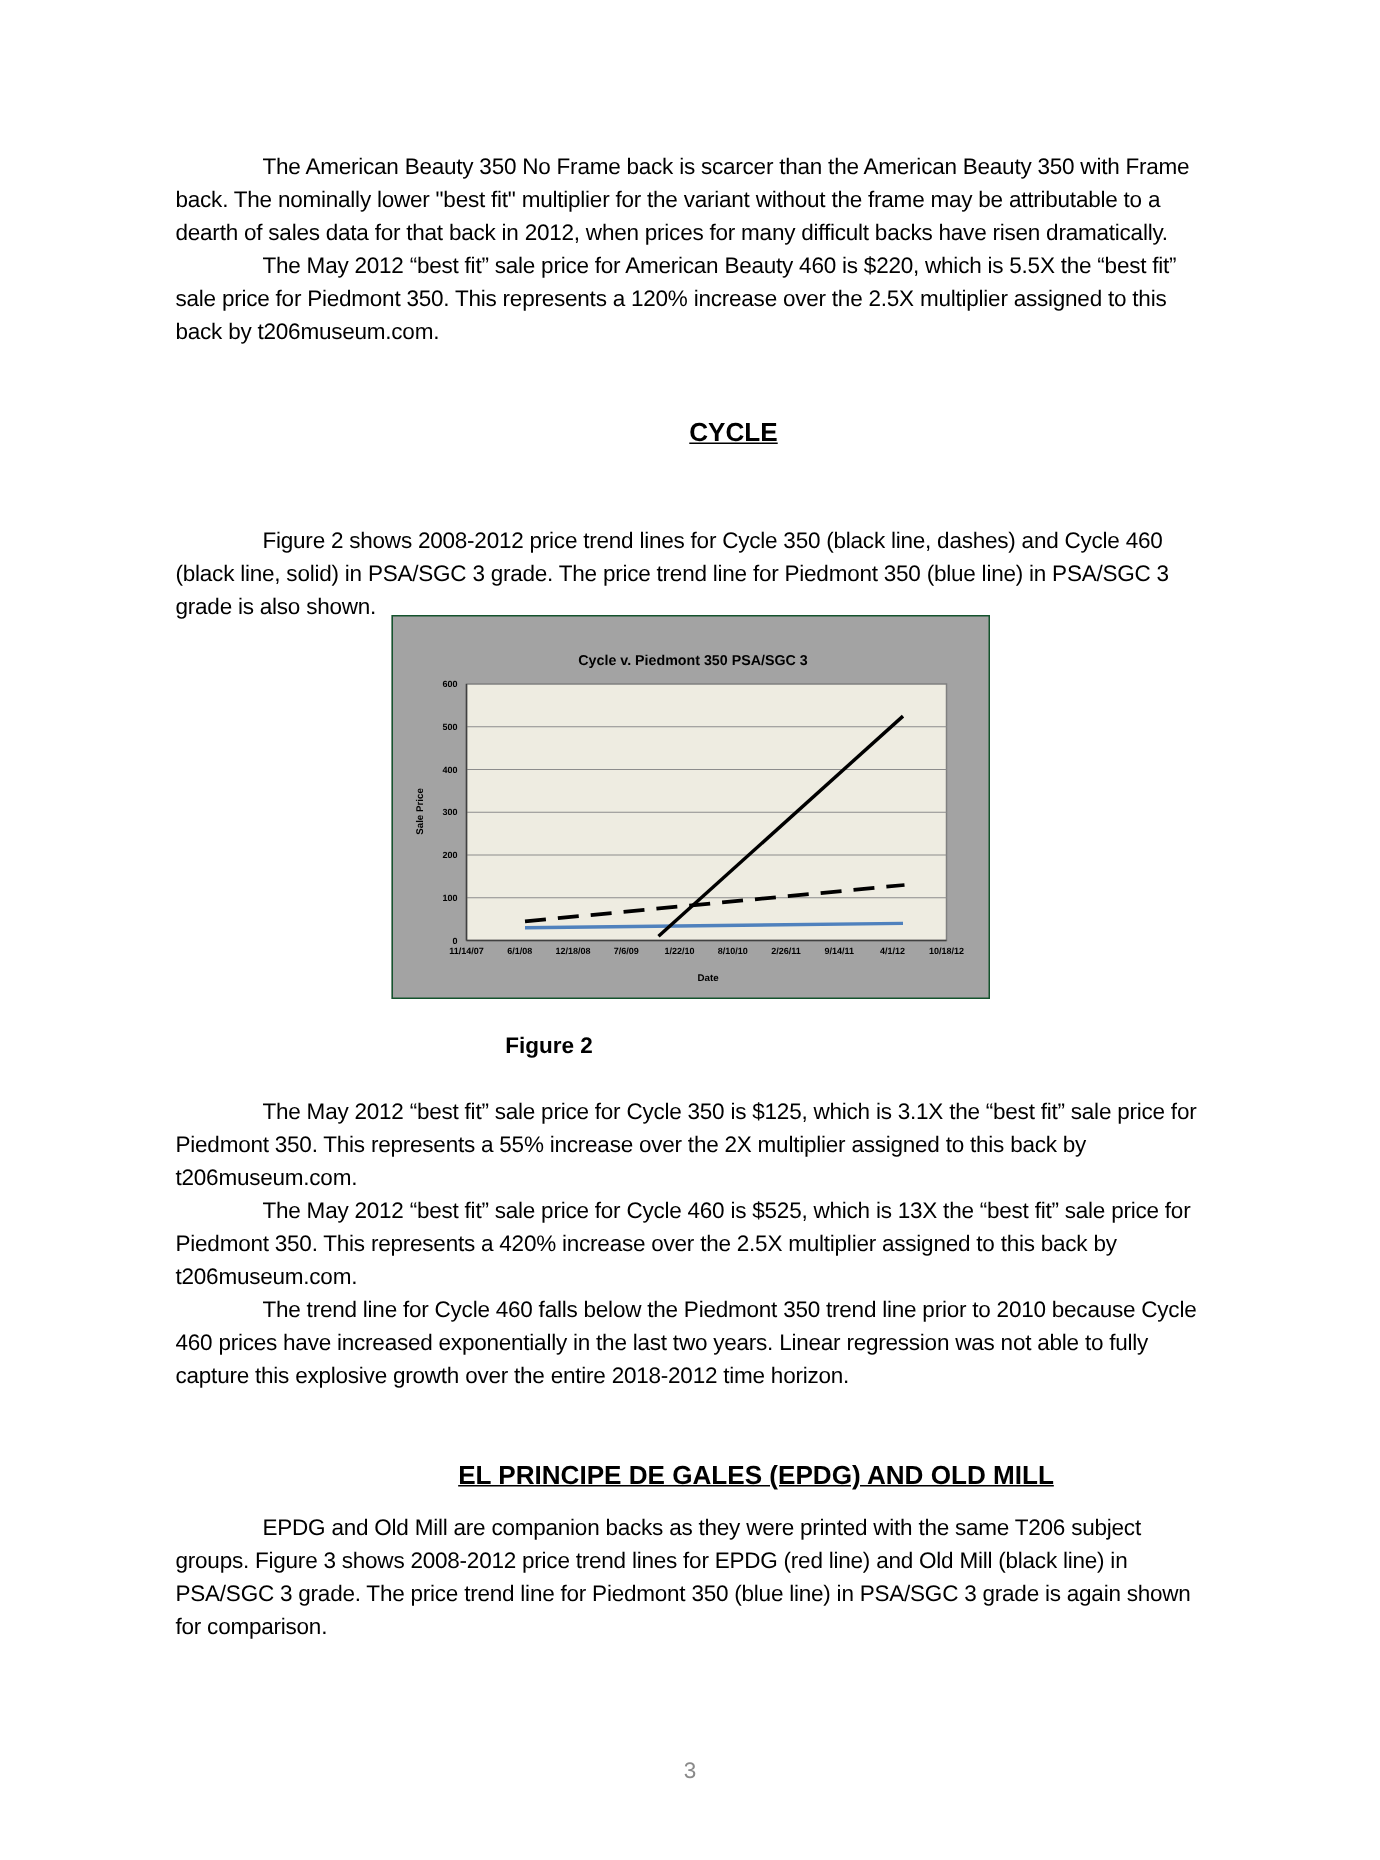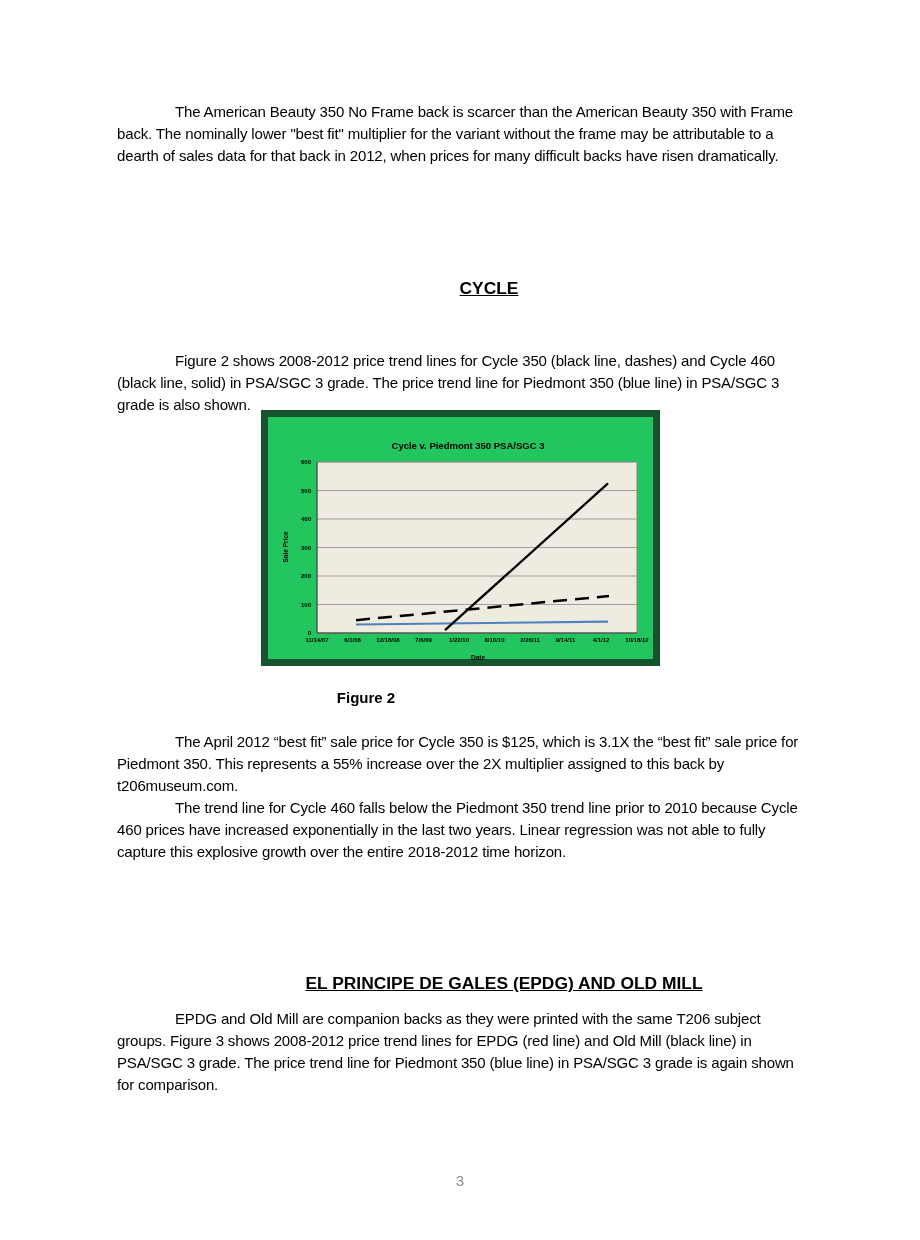--- a/index.html
+++ b/index.html
@@ -5,28 +5,29 @@
   html, body { margin:0; padding:0; background:#ffffff; }
   body { width:920px; height:1240px; position:relative; overflow:hidden;
          font-family:"Liberation Sans", sans-serif; color:#000; }
   .para { position:absolute; left:117px; width:690px; font-size:15px; line-height:22px; letter-spacing:-0.15px; }
   .para p { margin:0; text-indent:58px; }
   .heading { position:absolute; left:0; width:920px; text-align:center; font-weight:bold;
              font-size:17.4px; text-decoration:underline; }
   .caption { position:absolute; left:0; width:732px; text-align:center; font-weight:bold; font-size:15px; }
   .pagenum { position:absolute; left:0; width:920px; text-align:center; font-size:15px; color:#8a8a8a; top:1172px; }
   .chart-frame { position:absolute; left:261px; top:410px; width:399px; height:256px;
-                 border:7px solid #14532d; background:#22c55e; box-sizing:border-box; }
+                 border:1px solid #14532d; background:#a3a3a3; box-sizing:border-box; }
   .chart-frame svg { display:block; }
 </style>
 </head>
 <body>
 
 <div class="para" style="top:101px;">
   <p>The American Beauty 350 No Frame back is scarcer than the American Beauty 350 with Frame back.  The nominally lower "best fit" multiplier for the variant without the frame may be attributable to a dearth of sales data for that back in 2012, when prices for many difficult backs have risen dramatically.</p>
+  <p>The May 2012 “best fit” sale price for American Beauty 460 is $220, which is 5.5X the “best fit” sale price for Piedmont 350.  This represents a 120% increase over the 2.5X multiplier assigned to this back by t206museum.com.</p>
 </div>
 
 <div class="heading" style="top:278px;padding-left:29px;">CYCLE</div>
 
 <div class="para" style="top:322px;margin-top:28px;">
   <p>Figure 2 shows 2008-2012 price trend lines for Cycle 350 (black line, dashes) and Cycle 460 (black line, solid) in PSA/SGC 3 grade.  The price trend line for Piedmont 350 (blue line) in PSA/SGC 3 grade is also shown.</p>
 </div>
 
 <div class="chart-frame">
   <svg width="397" height="254" viewBox="0 0 397 254">
@@ -75,21 +76,22 @@
 
     <line x1="88" y1="203.2" x2="341" y2="179" stroke="#000" stroke-width="2.5" stroke-dasharray="14,8"></line>
 
     <line x1="177" y1="213.2" x2="340" y2="66.4" stroke="#000" stroke-width="2.3"></line>
   </svg>
 </div>
 
 <div class="caption" style="top:689px;">Figure 2</div>
 
 <div class="para" style="top:731px;">
-  <p>The April 2012 “best fit” sale price for Cycle 350 is $125, which is 3.1X the “best fit” sale price for Piedmont 350.  This represents a 55% increase over the 2X multiplier assigned to this back by t206museum.com.</p>
+  <p>The May 2012 “best fit” sale price for Cycle 350 is $125, which is 3.1X the “best fit” sale price for Piedmont 350.  This represents a 55% increase over the 2X multiplier assigned to this back by t206museum.com.</p>
+  <p>The May 2012 “best fit” sale price for Cycle 460 is $525, which is 13X the “best fit” sale price for Piedmont 350.  This represents a 420% increase over the 2.5X multiplier assigned to this back by t206museum.com.</p>
   <p>The trend line for Cycle 460 falls below the Piedmont 350 trend line prior to 2010 because Cycle 460 prices have increased exponentially in the last two years.  Linear regression was not able to fully capture this explosive growth over the entire 2018-2012 time horizon.</p>
 </div>
 
 <div class="heading" style="top:973px;padding-left:44px;">EL PRINCIPE DE GALES (EPDG) AND OLD MILL</div>
 
 <div class="para" style="top:1008px;">
   <p>EPDG and Old Mill are companion backs as they were printed with the same T206 subject groups.  Figure 3 shows 2008-2012 price trend lines for EPDG (red line) and Old Mill (black line) in PSA/SGC 3 grade.  The price trend line for Piedmont 350 (blue line) in PSA/SGC 3 grade is again shown for comparison.</p>
 </div>
 
 <div class="pagenum">3</div>

